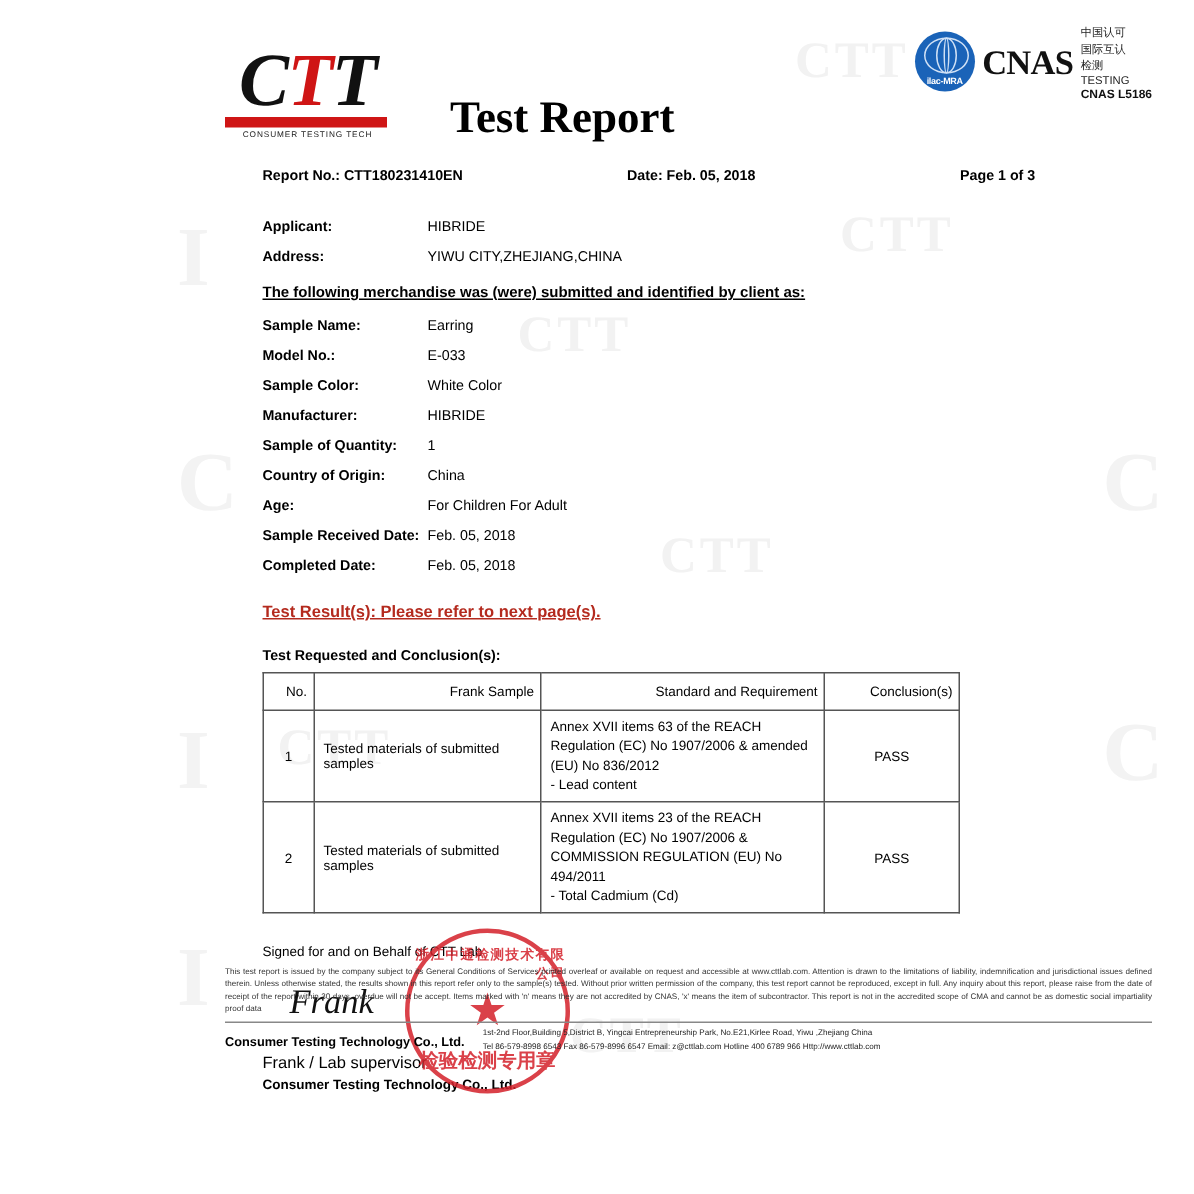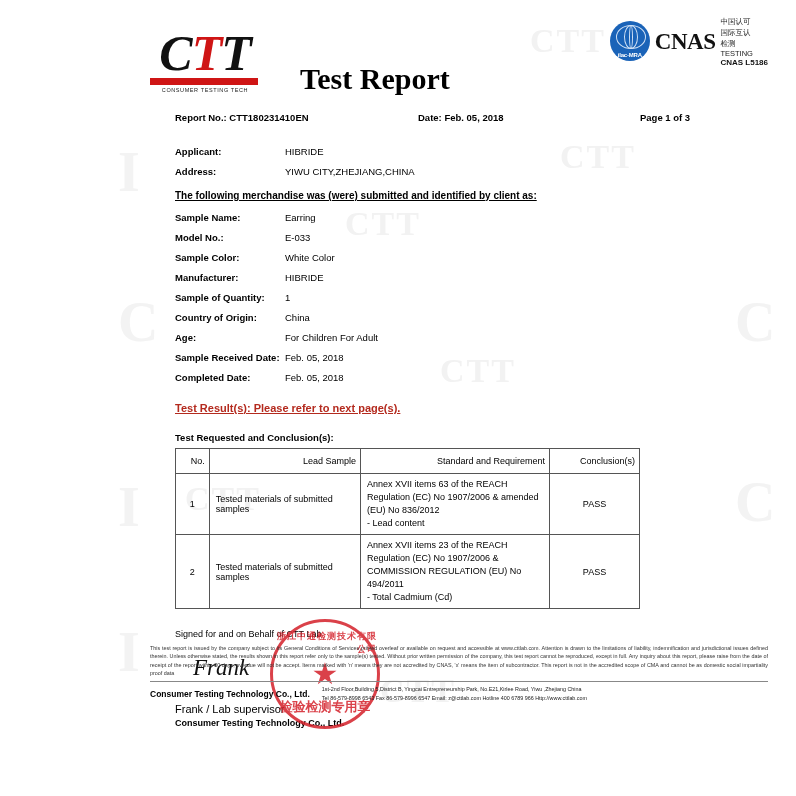--- a/index.html
+++ b/index.html
@@ -433,21 +433,21 @@
     </div>
 
     <div class="result-line">Test Result(s): Please refer to next page(s).</div>
 
     <div class="section-head">Test Requested and Conclusion(s):</div>
 
     <table class="report">
       <thead>
         <tr>
           <th style="width:22px">No.</th>
-          <th style="width:150px">Lead Sample</th>
+          <th style="width:150px">Frank Sample</th>
           <th style="width:190px">Standard and Requirement</th>
           <th style="width:80px">Conclusion(s)</th>
         </tr>
       </thead>
       <tbody>
         <tr>
           <td class="col-no">1</td>
           <td class="col-sample">Tested materials of submitted samples</td>
           <td class="col-std" style="white-space:pre-line">Annex XVII items 63 of the REACH Regulation (EC) No 1907/2006 &amp; amended (EU) No 836/2012
 - Lead content</td>

